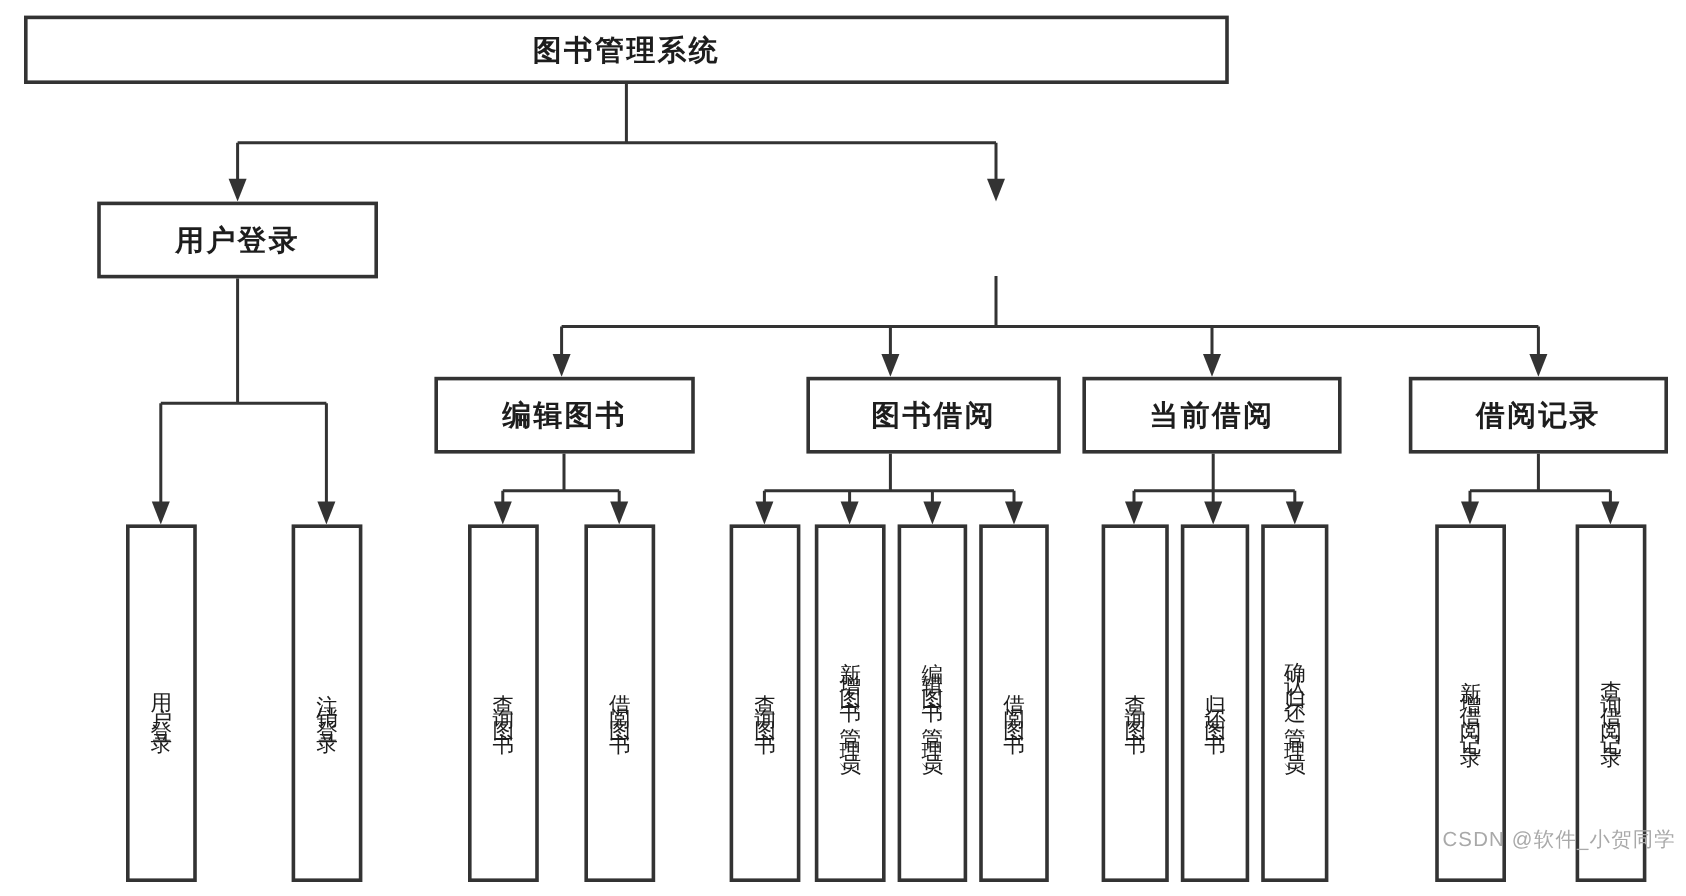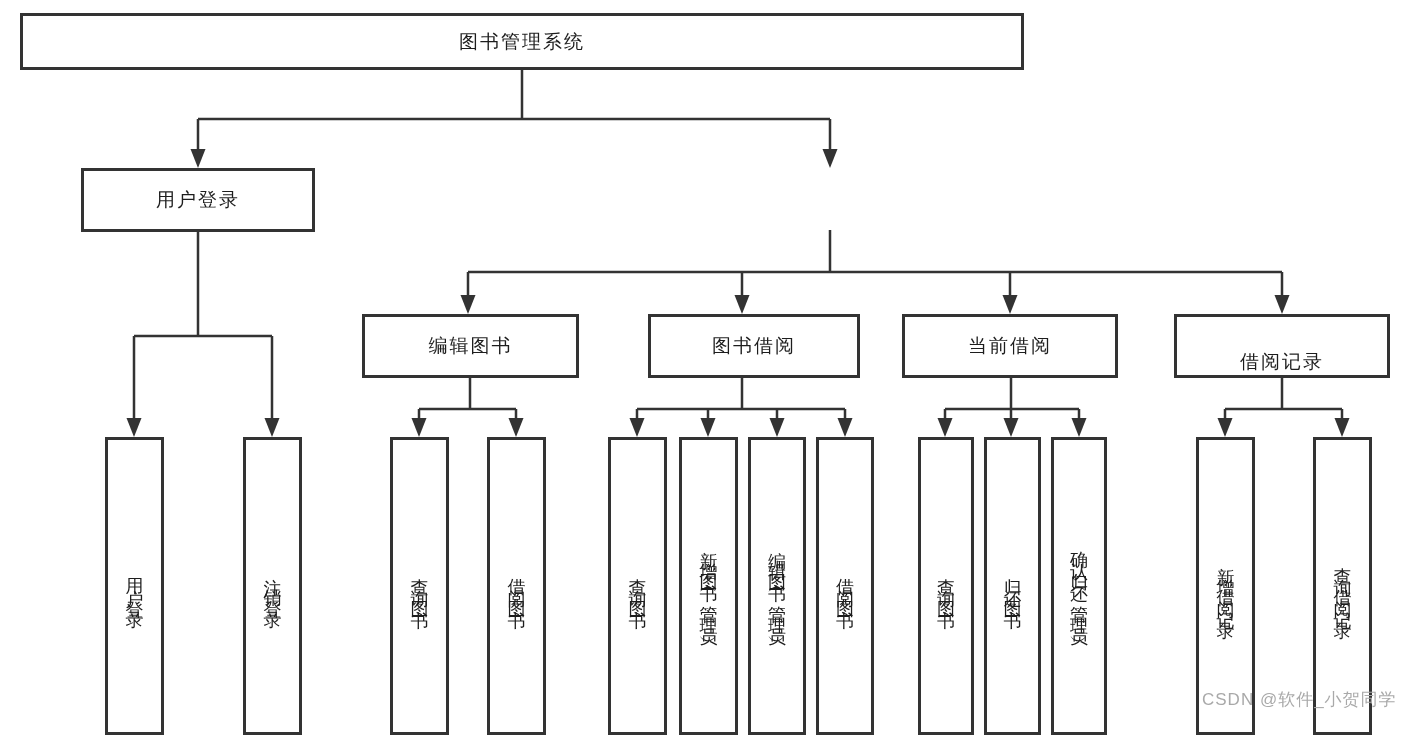--- a/index.html
+++ b/index.html
@@ -33,23 +33,24 @@
     box-sizing: border-box;
     border: 3px solid var(--line, #333333);
     background: #ffffff;
     display: flex;
     align-items: center;
     justify-content: center;
     z-index: 2;
     color: var(--text, #1d1d1d);
   }
   .hnode {
-    font-size: 19px;
+    font-size: 24px;
     letter-spacing: 2px;
     white-space: nowrap;
+    font-weight: bold;
   }
   .vnode .vlabel {
     writing-mode: vertical-rl;
     text-orientation: mixed;
     font-size: 18px;
     letter-spacing: 11px;
     line-height: 1;
     white-space: nowrap;
   }
   .watermark {
@@ -109,27 +110,27 @@
     <span>图书管理系统</span>
   </div>
 
   <div class="node hnode" style="left:81px; top:168px; width:234px; height:64px;">
     <span>用户登录</span>
   </div>
 
   <div class="node hnode" style="left:362px; top:314px; width:217px; height:64px;">
     <span>编辑图书</span>
   </div>
-  <div class="node hnode" style="left:648px; top:314px; width:212px; height:64px;">
+  <div class="node hnode" style="left:672px; top:314px; width:212px; height:64px;">
     <span>图书借阅</span>
   </div>
   <div class="node hnode" style="left:902px; top:314px; width:216px; height:64px;align-items:center;">
     <span>当前借阅</span>
   </div>
-  <div class="node hnode" style="left:1174px; top:314px; width:216px; height:64px;align-items:flex-end;">
+  <div class="node hnode" style="left:1174px; top:314px; width:216px; height:64px;">
     <span>借阅记录</span>
   </div>
 
   <div class="node vnode" style="left:105px; top:437px; width:59px; height:298px;">
     <span class="vlabel">用户登录</span>
   </div>
   <div class="node vnode" style="left:243px; top:437px; width:59px; height:298px;">
     <span class="vlabel">注销登录</span>
   </div>
 

